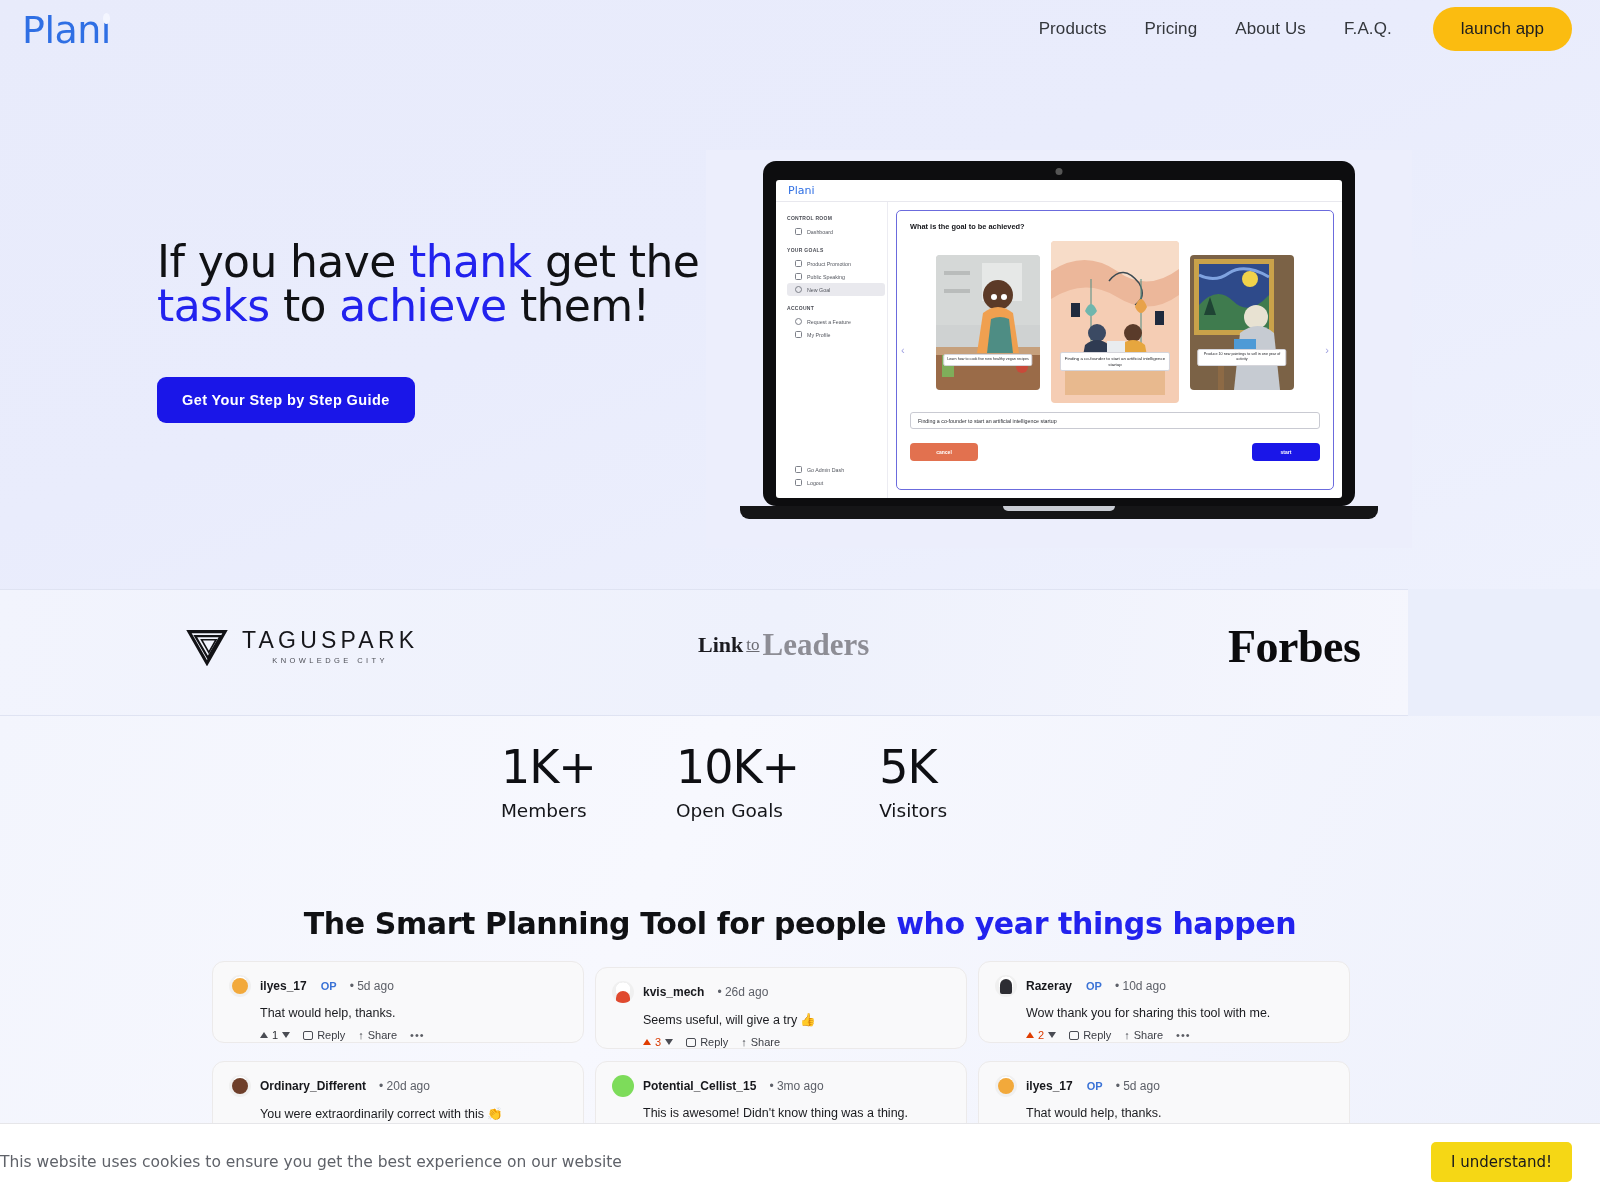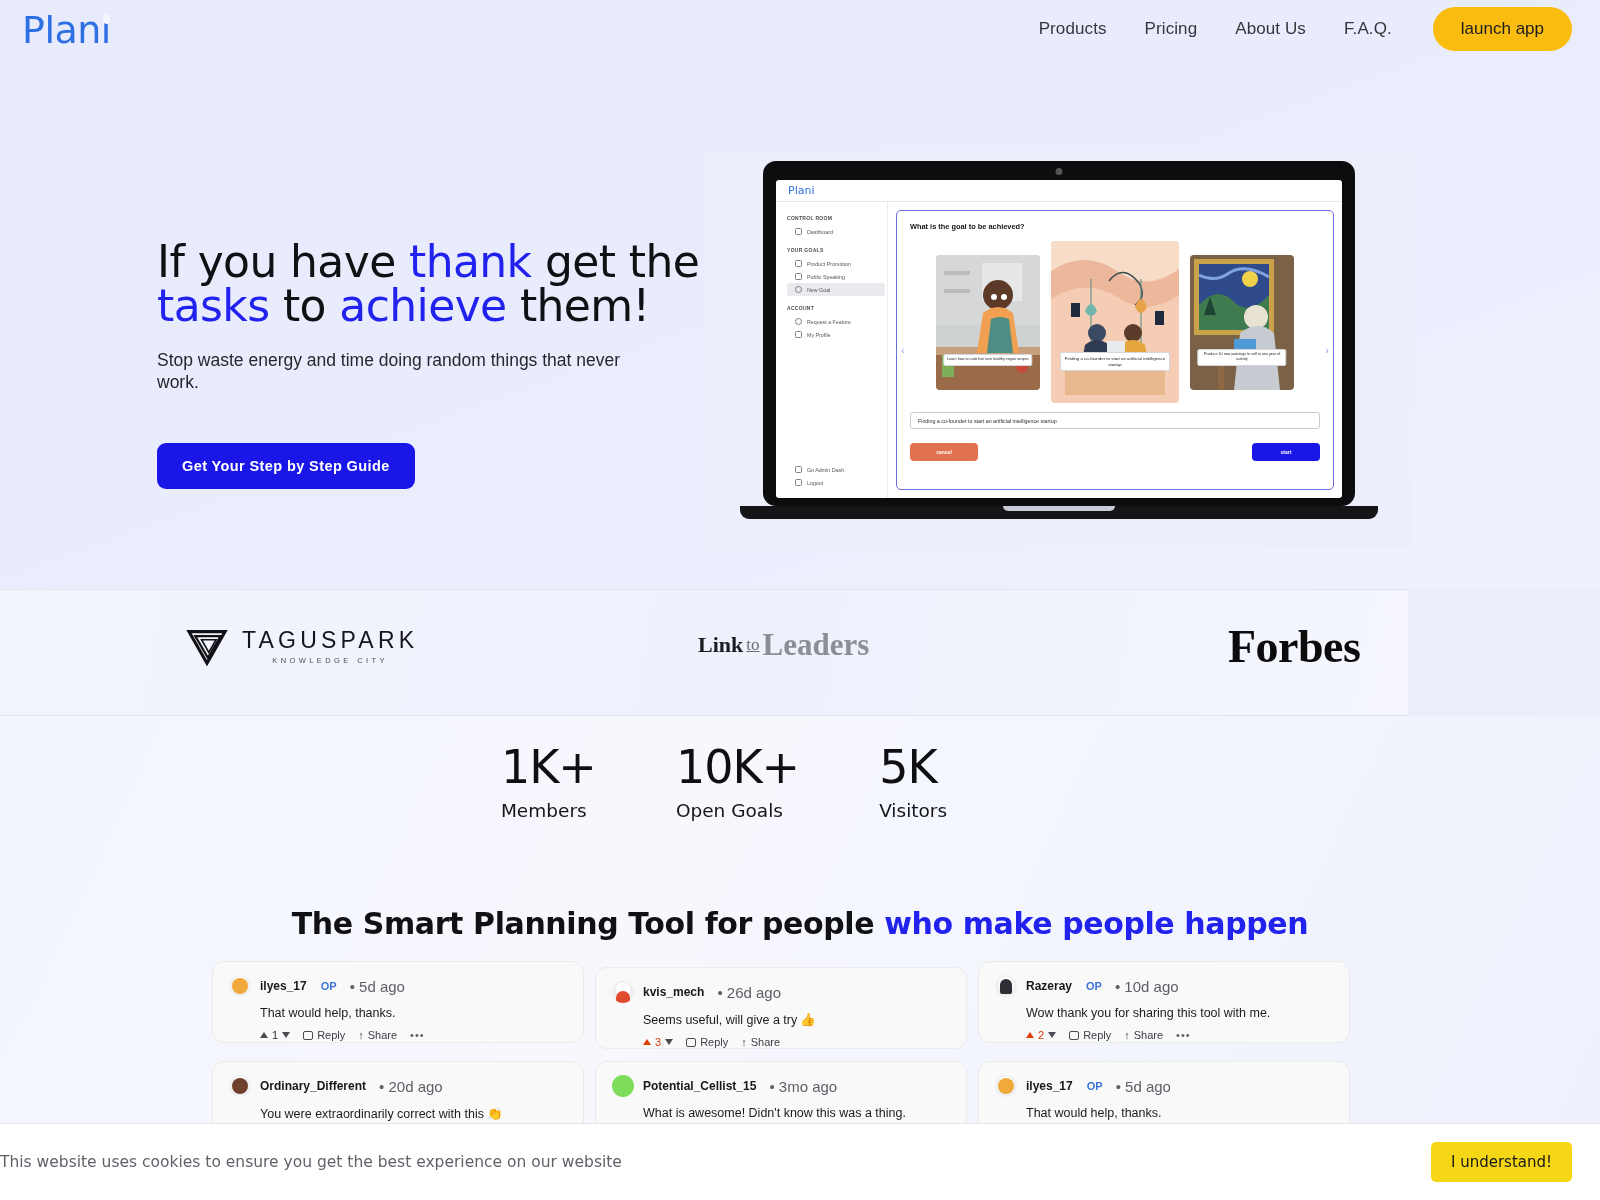--- a/index.html
+++ b/index.html
@@ -255,21 +255,21 @@
     content:""; position:absolute; left:5px; top:4px; width:12px; height:15px;
     background:#2d2d33; border-radius: 6px 6px 2px 2px;
   }
   .av-green { background: #7ddc5a; }
   .av-brown::after {
     content:""; position:absolute; left:3px; top:3px; width:16px; height:16px;
     background:#6e3f2a; border-radius: 50%;
   }
   .tc-user { font-size: 12px; font-weight: bold; color: #17181c; }
   .tc-op { font-size: 11px; color: #3b73d6; font-weight: bold; margin-left: 5px; }
-  .tc-meta { font-size: 15px; color: #5d6068; margin-left: 4px; }
+  .tc-meta { font-size: 12px; color: #5d6068; margin-left: 4px; }
   .tc-body {
     margin-top: 9px; margin-left: 31px;
     font-size: 12.5px; color: #1a1b1f;
   }
   .tc-actions {
     margin-top: 9px; margin-left: 31px;
     display: flex; align-items: center; gap: 13px;
     font-size: 11px; color: #3c3e45;
   }
   .act { display: flex; align-items: center; gap: 4px; }
@@ -318,21 +318,20 @@
         <span class="nav-link">Products</span>
         <span class="nav-link">Pricing</span>
         <span class="nav-link">About Us</span>
         <span class="nav-link">F.A.Q.</span>
         <button class="launch-btn">launch app</button>
       </nav>
     </header>
 
     <div class="hero-copy">
       <h1 class="hero-title"><span>If you have </span><span class="hl">thank</span><span> get the </span><span class="hl">tasks</span><span> to </span><span class="hl">achieve</span><span> them!</span></h1>
-      <p class="hero-sub">Stop waste energy and time doing random things that never work.</p>
       <button class="hero-cta">Get Your Step by Step Guide</button>
     </div>
 
     <div class="mock-wrap">
       <div class="laptop">
         <div class="laptop-lid">
           <div class="cam"></div>
           <div class="screen">
 
             <div class="app-topbar">
@@ -496,21 +495,21 @@
       <div class="stat">
         <div class="stat-num">10K+</div>
         <div class="stat-label">Open Goals</div>
       </div>
       <div class="stat">
         <div class="stat-num">5K</div>
         <div class="stat-label">Visitors</div>
       </div>
     </div>
 
-    <h2 class="section-head"><span>The Smart Planning Tool for people </span><span class="hl">who make people happen</span></h2>
+    <h2 class="section-head"><span>The Smart Planning Tool for people </span><span class="hl">who year things happen</span></h2>
 
     <div class="cards-grid">
 
       <div class="tcard">
         <div class="tc-head">
           <div class="avatar av-a av-fox"></div>
           <span class="tc-user">ilyes_17</span>
           <span class="tc-op">OP</span>
           <span class="tc-meta">• 5d ago</span>
         </div>
@@ -603,21 +602,21 @@
             </span>
         </div>
       </div>
 
       <div class="tcard">
         <div class="tc-head">
           <div class="avatar av-green"></div>
           <span class="tc-user">Potential_Cellist_15</span>
           <span class="tc-meta">• 3mo ago</span>
         </div>
-        <div class="tc-body">What is awesome! Didn't know this was a thing.</div>
+        <div class="tc-body">This is awesome! Didn't know thing was a thing.</div>
         <div class="tc-actions">
           <span class="act">
               <span class="tri-up"></span>
               <span class="tri-dn"></span>
             </span>
           <span class="act">
               <span class="sq"></span>
             </span>
           <span class="act">
               <span>↑</span>

